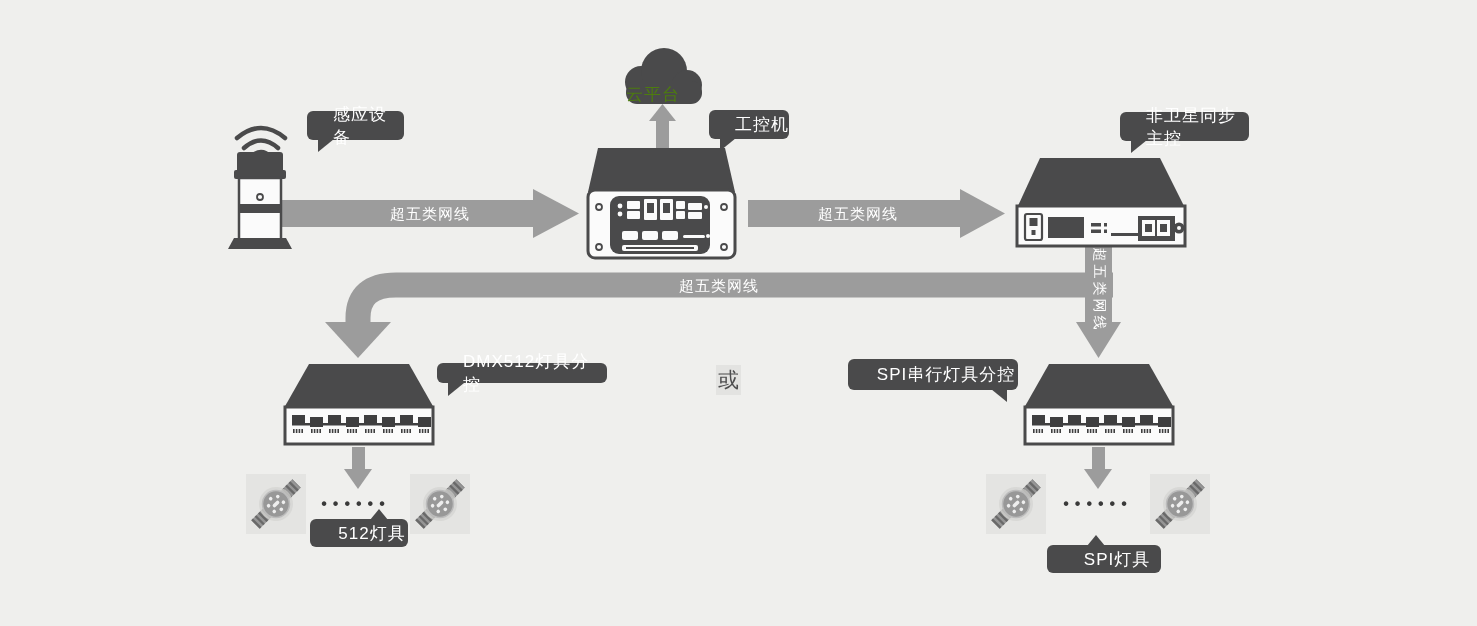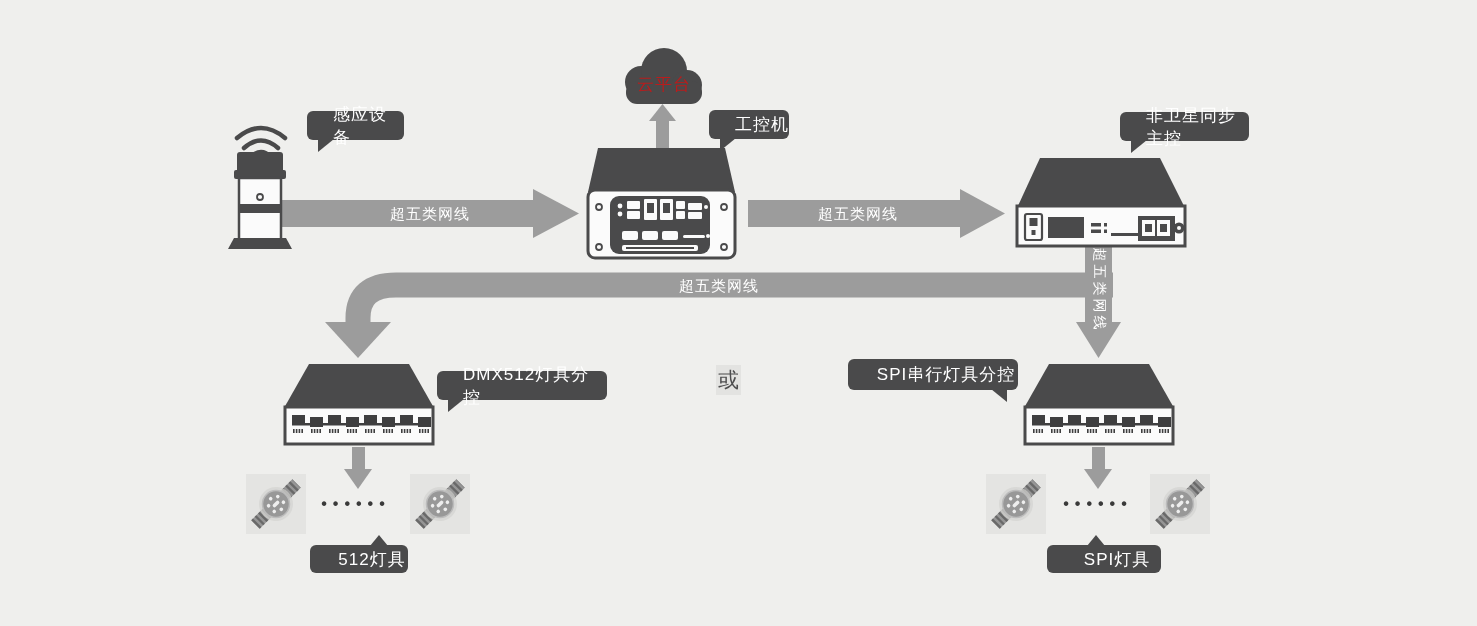--- a/index.html
+++ b/index.html
@@ -73,25 +73,26 @@
   }
   .cable-label.vertical {
     transform: translate(-50%, -50%) rotate(90deg);
     white-space: nowrap;
     text-align: left;
     font-size: 14px;
     letter-spacing: 3px;
   }
   .cloud-label {
     position: absolute;
-    color: #b91c1c;
+    color: #4d7c0f;
     font-size: 17px;
     letter-spacing: 1px;
-    text-align: center;
+    text-align: left;
     z-index: 4;
+    margin-top: 10px;
   }
   .or-label {
     position: absolute;
     color: #4e4e4f;
     font-size: 21px;
     background: #e3e3e1;
     padding: 1px 2px;
     z-index: 4;
   }
   .ellipsis {
@@ -296,23 +297,23 @@
     </svg>
   <svg class="abs" style="left:1150px;top:474px" width="60" height="60">
       <use href="#sym-light"></use>
     </svg>
 
   <div class="cloud-label" style="left:626px;top:73px;width:76px">云平台</div>
 
   <div class="bubble tail-dl" style="left:307px;top:111px;width:97px;height:29px">感应设备</div>
   <div class="bubble tail-dl" style="left:709px;top:110px;width:80px;height:29px">工控机</div>
   <div class="bubble tail-dl" style="left:1120px;top:112px;width:129px;height:29px">非卫星同步主控</div>
-  <div class="bubble tail-dl" style="left:437px;top:371px;width:170px;height:29px">DMX512灯具分控</div>
+  <div class="bubble tail-dl" style="left:437px;top:363px;width:170px;height:20px">DMX512灯具分控</div>
   <div class="bubble tail-dr" style="left:848px;top:359px;width:170px;height:31px">SPI串行灯具分控</div>
-  <div class="bubble tail-up t512" style="left:310px;top:545px;width:98px;height:28px">512灯具</div>
+  <div class="bubble tail-up t512" style="left:310px;top:519px;width:98px;height:28px">512灯具</div>
   <div class="bubble tail-up tspi" style="left:1047px;top:545px;width:114px;height:28px">SPI灯具</div>
 
   <div class="cable-label" style="left:330px;top:205px;width:200px">超五类网线</div>
   <div class="cable-label" style="left:758px;top:205px;width:200px">超五类网线</div>
   <div class="cable-label" style="left:619px;top:277px;width:200px">超五类网线</div>
   <div class="cable-label vertical" style="left:1099px;top:290px">超五类网线</div>
 
   <div class="or-label" style="left:716px;top:365px">或</div>
 
   <div class="ellipsis" style="left:296px;top:495px;width:120px">••••••</div>

